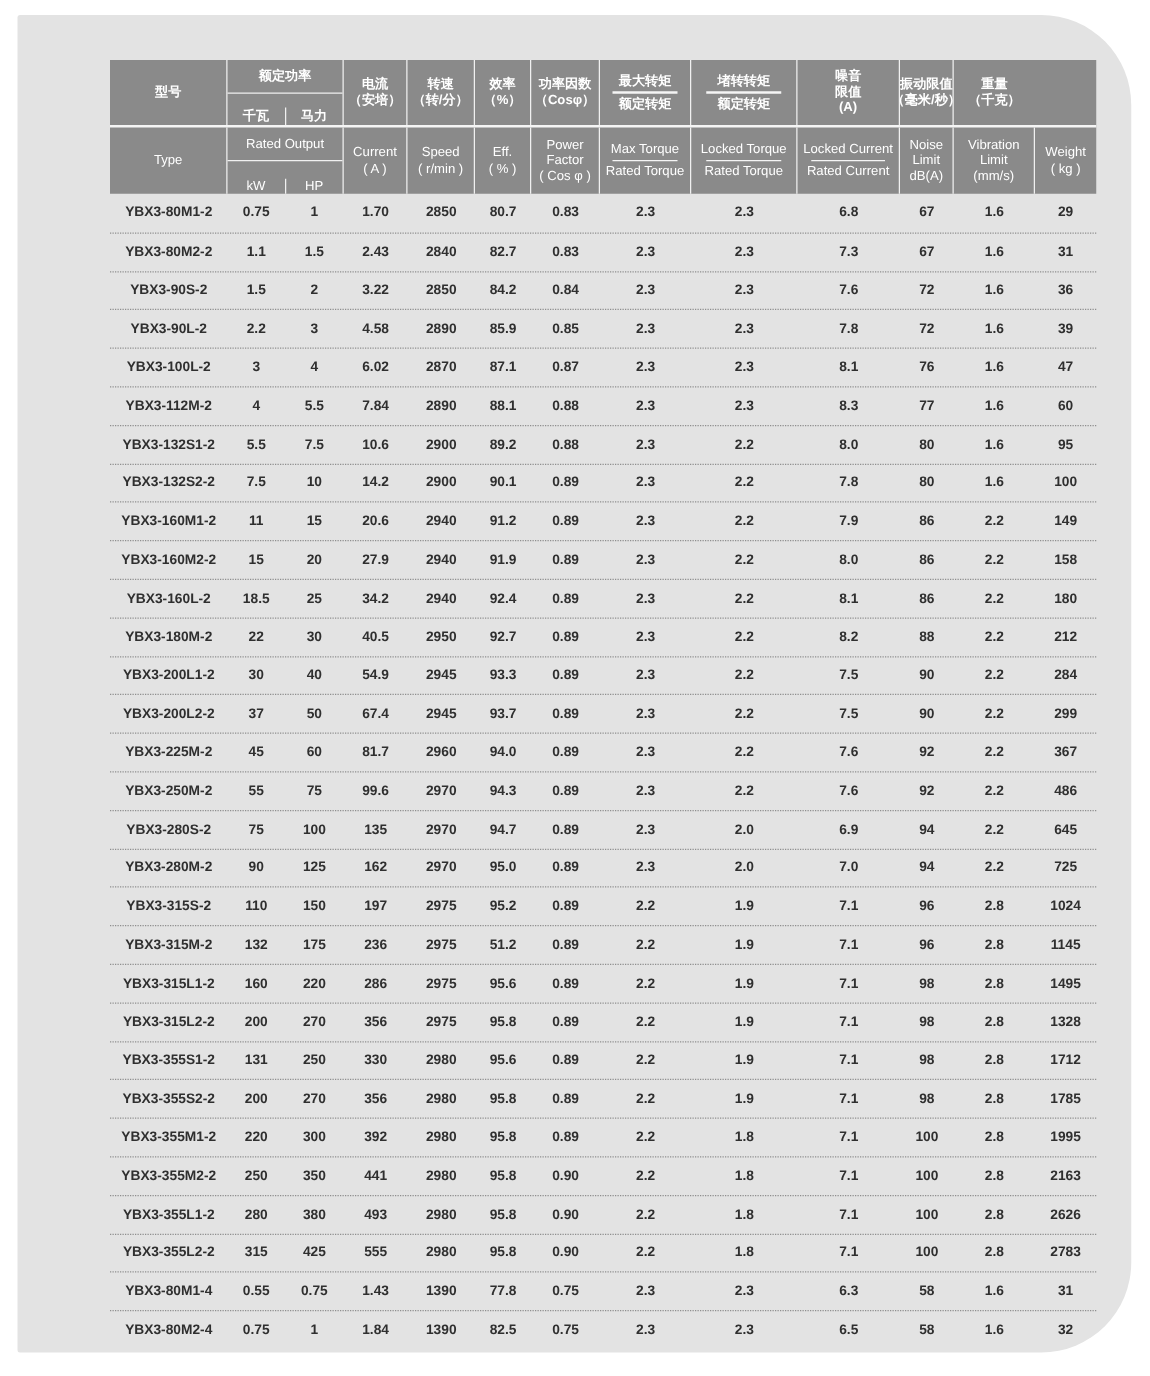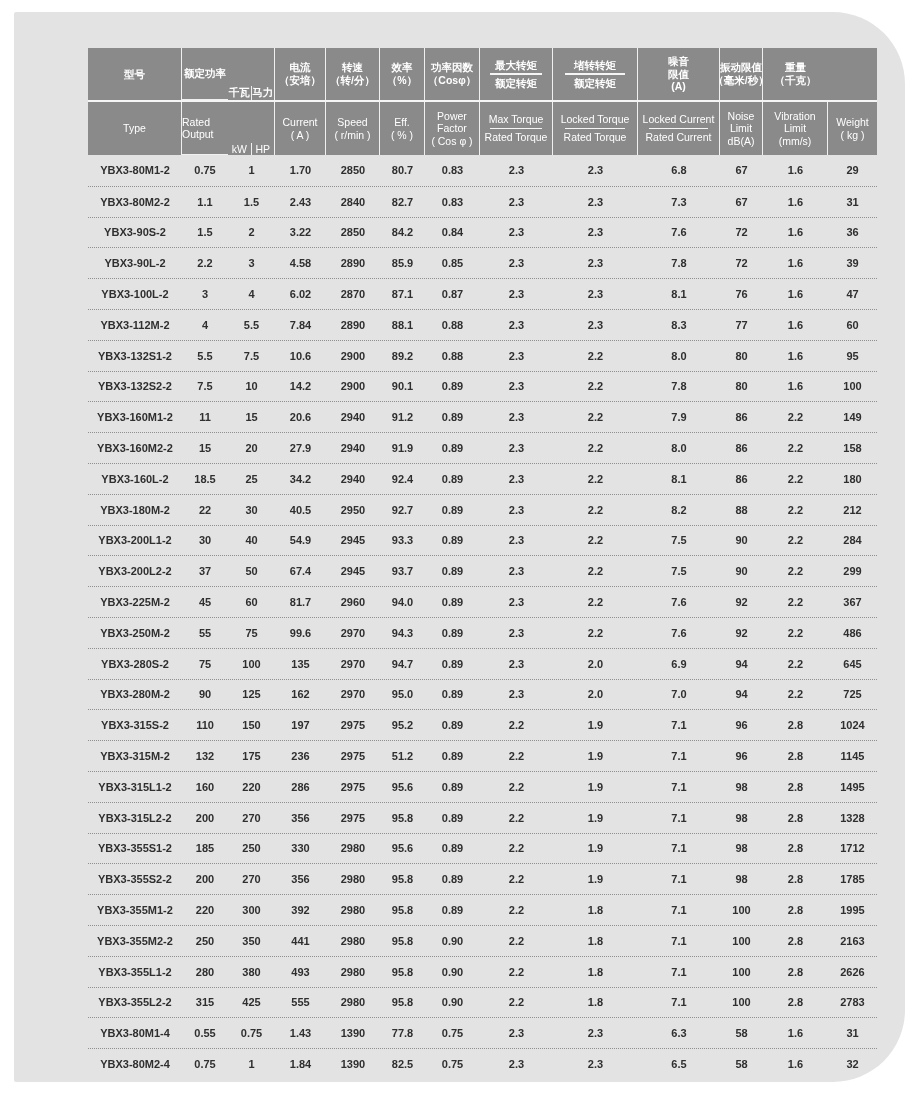--- a/index.html
+++ b/index.html
@@ -13,21 +13,21 @@
   
   .thead { background:#8a8a8a; color:#ffffff; }
   .band { display:grid; grid-template-columns: var(--cols); }
   .band.cn { height:52px; font-weight:bold; font-size:10.5px; }
   .band.en { height:53px; font-size:10.5px; }
   .band-sep { height:2px; background:#f5f5f5; }
   .hcell { display:flex; flex-direction:column; align-items:center; justify-content:center;
     text-align:center; line-height:1.2; border-right:1.5px solid #f0f0f0; padding:1px 0;
     white-space:nowrap; overflow:visible; }
   .hcell:last-child { border-right:none;align-items:center; }
-  .group { grid-column: span 2; display:flex; 
+  .group { grid-column: span 2; display:flex; flex-direction:column;
     border-right:1.5px solid #f0f0f0; }
   .group .gtop { flex:1; display:flex; align-items:center; justify-content:center;
     border-bottom:1.5px solid #f0f0f0; }
   .group .gbot { flex:1; display:flex;align-items:flex-end; }
   .group .gbot .sub { flex:1; display:flex; align-items:center; justify-content:center; }
   .group .gbot .sub:first-child { border-right:1.5px solid #f0f0f0; }
   .fbar { display:block; width:72%; height:1.5px; background:#f5f5f5; margin:2px auto; }
 
   
   .tbody .row { display:grid; grid-template-columns: var(--cols); height:30.8px;
@@ -484,21 +484,21 @@
           <div class="cell">0.89</div>
           <div class="cell">2.2</div>
           <div class="cell">1.9</div>
           <div class="cell">7.1</div>
           <div class="cell">98</div>
           <div class="cell">2.8</div>
           <div class="cell">1328</div>
         </div>
         <div class="row">
           <div class="cell">YBX3-355S1-2</div>
-          <div class="cell">185</div>
+          <div class="cell">131</div>
           <div class="cell">250</div>
           <div class="cell">330</div>
           <div class="cell">2980</div>
           <div class="cell">95.6</div>
           <div class="cell">0.89</div>
           <div class="cell">2.2</div>
           <div class="cell">1.9</div>
           <div class="cell">7.1</div>
           <div class="cell">98</div>
           <div class="cell">2.8</div>

